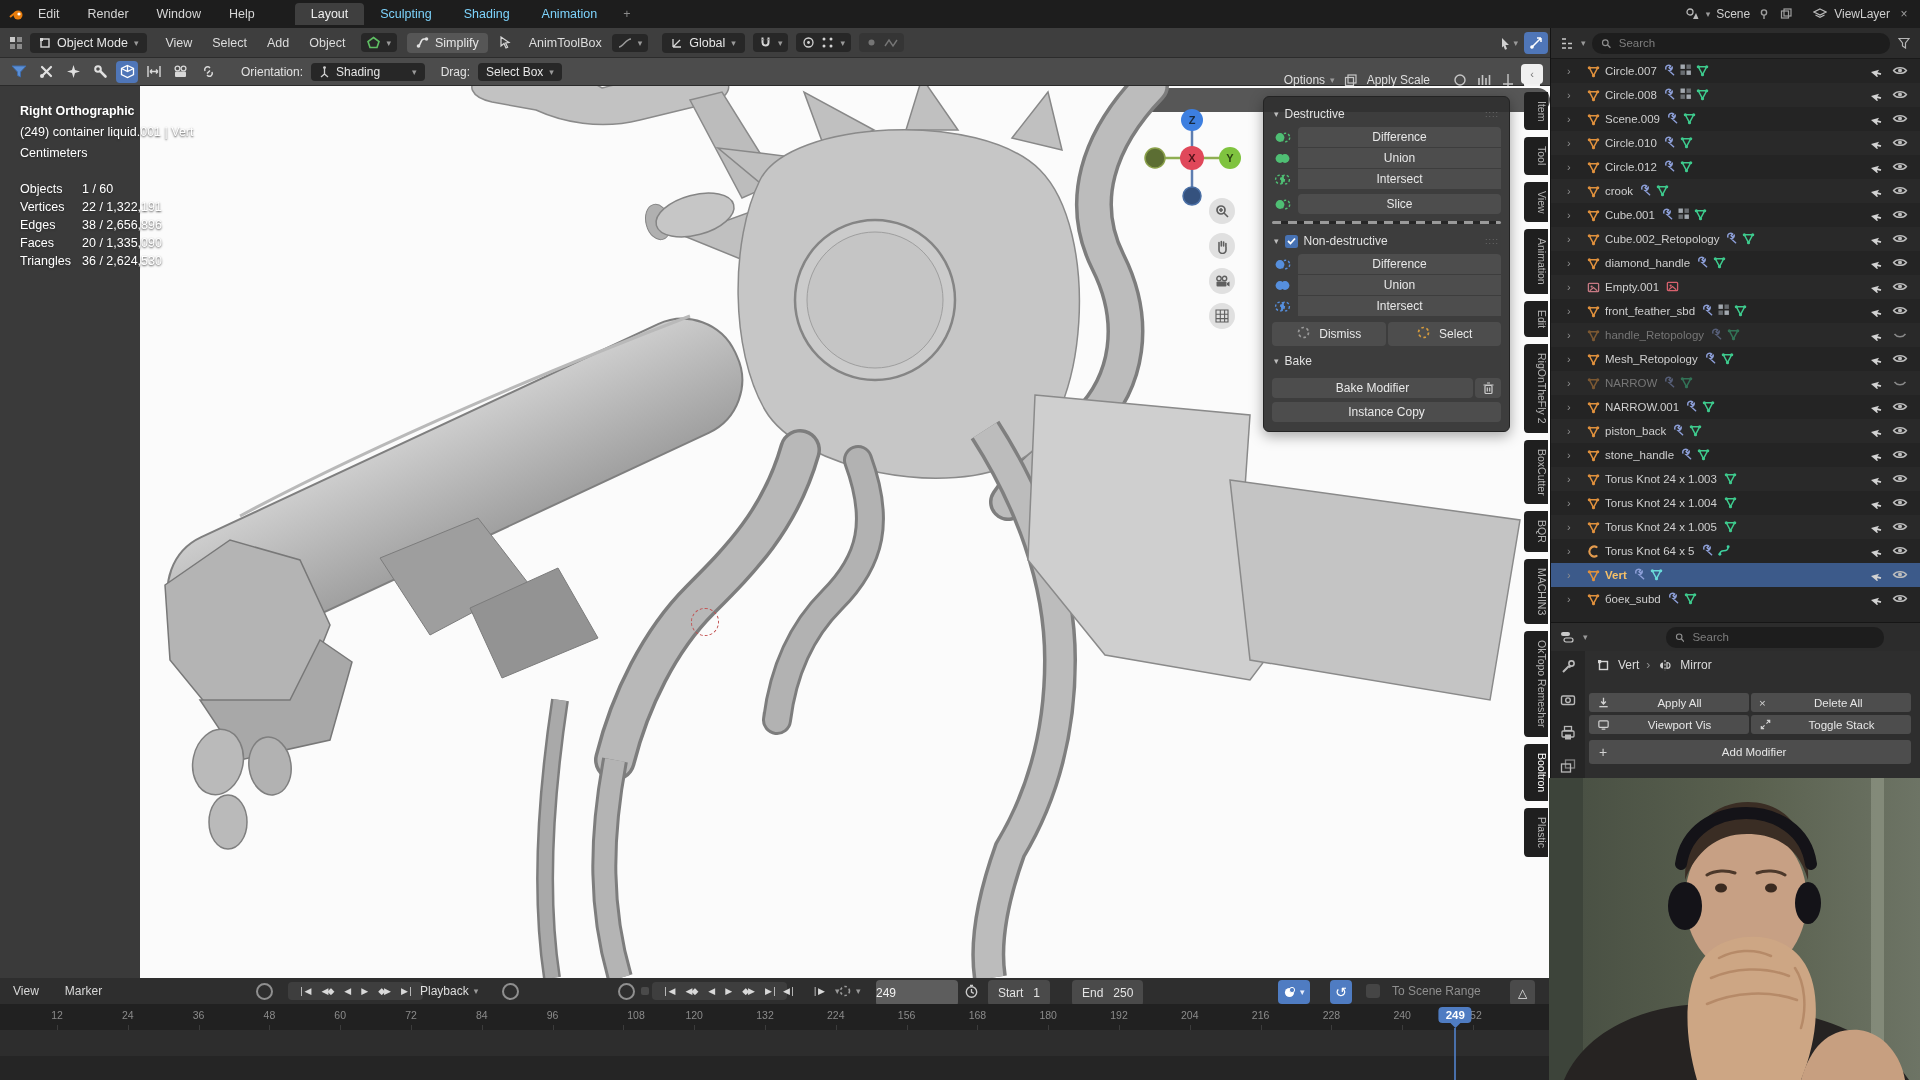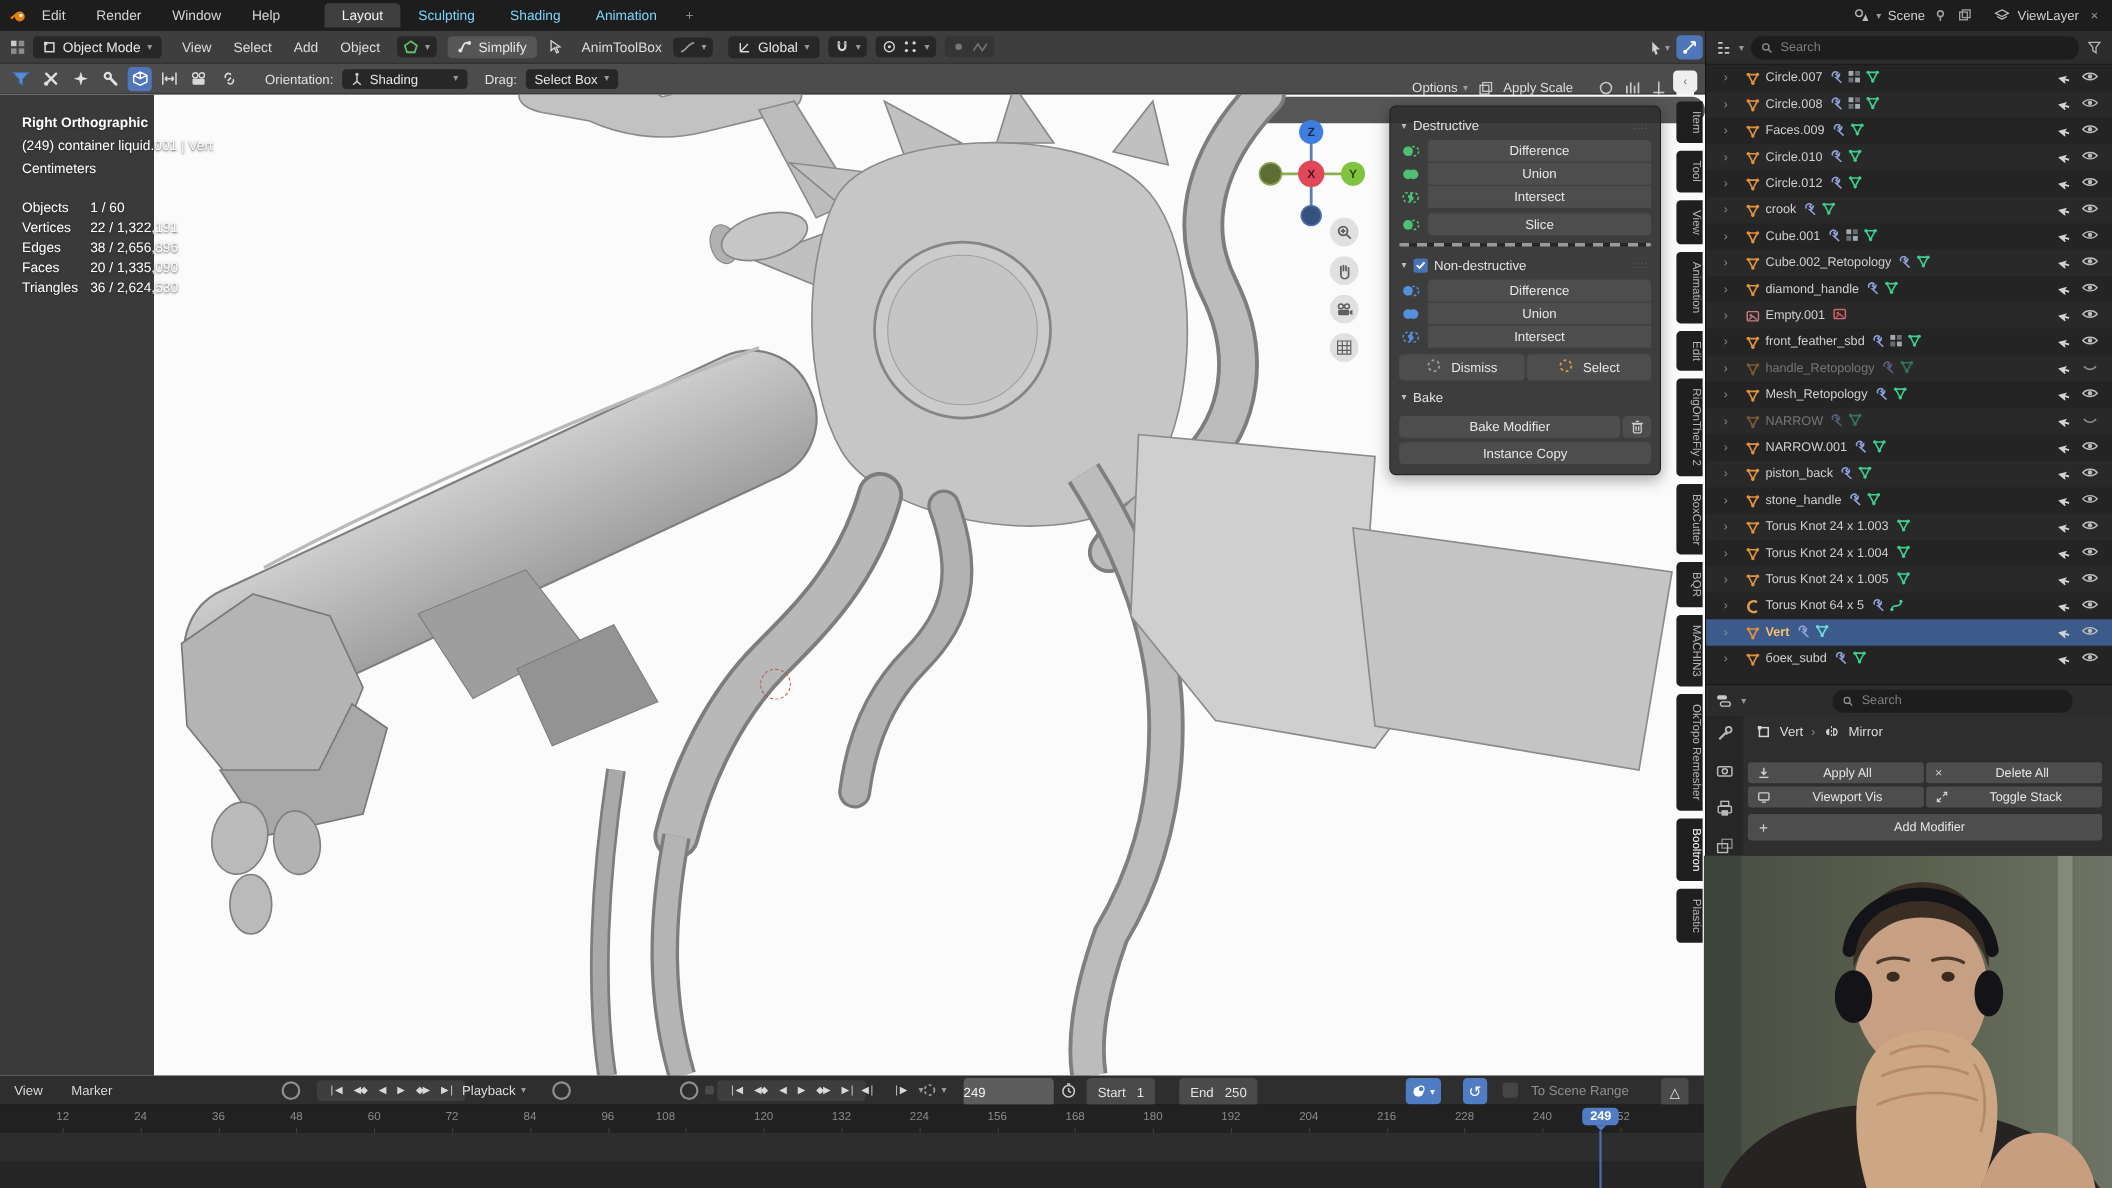--- a/index.html
+++ b/index.html
@@ -782,21 +782,21 @@
         <div class="orow">
     <span class="exp">›</span>
     <span class="oic">
             <svg width="13" height="13" viewBox="0 0 14 14">
               <path d="M2.5,3 L11.5,3 L7,11.5 Z" fill="none" stroke="#e0913d" stroke-width="1.6"></path>
               <circle cx="2.5" cy="3" r="1.7" fill="#e0913d"></circle>
               <circle cx="11.5" cy="3" r="1.7" fill="#e0913d"></circle>
               <circle cx="7" cy="11.5" r="1.7" fill="#e0913d"></circle>
             </svg>
           </span>
-    <span class="nm">Faces.009</span>
+    <span class="nm">Scene.009</span>
     <span class="mods">
             <span><svg width="12" height="12" viewBox="0 0 14 14">
                 <path d="M2.2,5.8 A3.4,3.4 0 0 1 7.8,2.4 L6,4.4 L7.6,6 L9.6,4.2 A3.4,3.4 0 0 1 6,7.8 L11.2,12.6" fill="none" stroke="#8d9fd8" stroke-width="1.7" stroke-linecap="round"></path>
               </svg></span>
             <span><svg width="13" height="13" viewBox="0 0 14 14">
                 <path d="M2.5,3 L11.5,3 L7,11.5 Z" fill="none" stroke="#3ecb8e" stroke-width="1.6"></path>
                 <circle cx="2.5" cy="3" r="1.7" fill="#3ecb8e"></circle>
                 <circle cx="11.5" cy="3" r="1.7" fill="#3ecb8e"></circle>
                 <circle cx="7" cy="11.5" r="1.7" fill="#3ecb8e"></circle>
               </svg></span>
@@ -1687,21 +1687,21 @@
         <span class="rnum" style="left:269.4px">48</span>
         <span class="rtick" style="left:269.4px"></span>
         <span class="rnum" style="left:340.2px">60</span>
         <span class="rtick" style="left:340.2px"></span>
         <span class="rnum" style="left:411px">72</span>
         <span class="rtick" style="left:411px"></span>
         <span class="rnum" style="left:481.79999999999995px">84</span>
         <span class="rtick" style="left:481.79999999999995px"></span>
         <span class="rnum" style="left:552.5999999999999px">96</span>
         <span class="rtick" style="left:552.5999999999999px"></span>
-        <span class="rnum" style="left:605px">108</span>
+        <span class="rnum" style="left:636px">108</span>
         <span class="rtick" style="left:623.4px"></span>
         <span class="rnum" style="left:694.1999999999999px">120</span>
         <span class="rtick" style="left:694.1999999999999px"></span>
         <span class="rnum" style="left:765px">132</span>
         <span class="rtick" style="left:765px"></span>
         <span class="rnum" style="left:835.8px">224</span>
         <span class="rtick" style="left:835.8px"></span>
         <span class="rnum" style="left:906.5999999999999px">156</span>
         <span class="rtick" style="left:906.5999999999999px"></span>
         <span class="rnum" style="left:977.4px">168</span>

